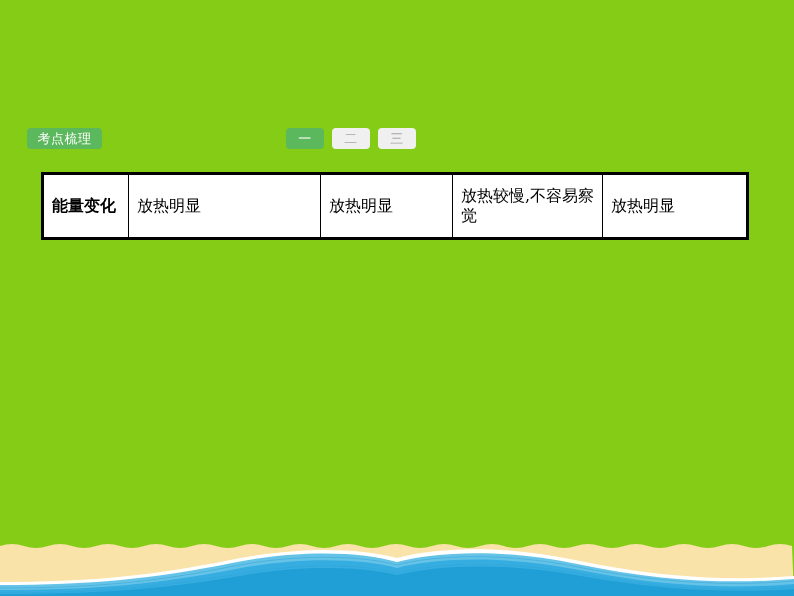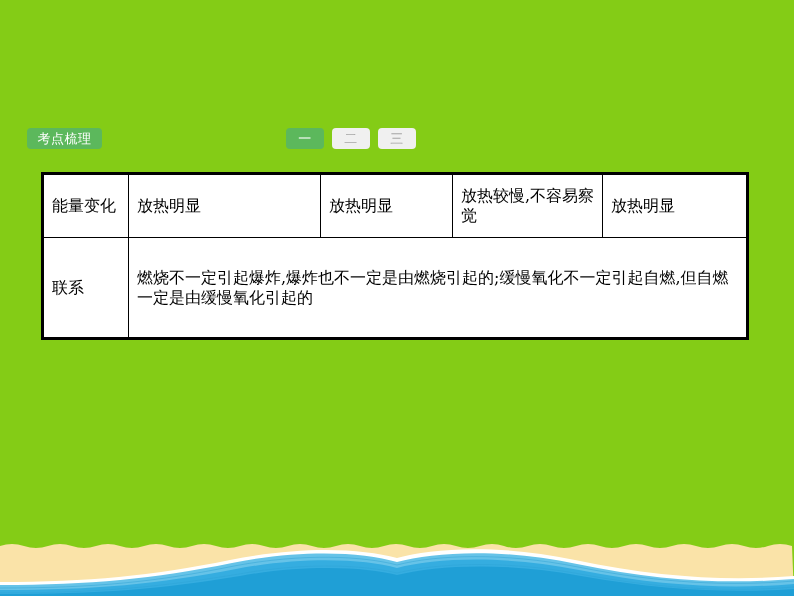--- a/index.html
+++ b/index.html
@@ -87,21 +87,21 @@
     line-height: 1.22;
     color: #000000;
     box-sizing: border-box;
   }
   
   table.ct {
     outline: 3px solid #000000;
     outline-offset: -1px;
   }
   td.rowhead {
-    font-weight: normal;
+    font-weight: bold;
     font-family: "DejaVu Sans", "Liberation Sans", sans-serif;
     font-size: 16px;
     letter-spacing: 0px;
     padding-left: 6px;
     line-height: 1.28;
   }
   td.colhead {
     font-family: "DejaVu Sans", "Liberation Sans", sans-serif;
     font-size: 16px;
     vertical-align: middle;
@@ -156,24 +156,20 @@
       <tbody>
 
         <tr class="energy-row">
           <td class="c0 rowhead">能量变化</td>
           <td class="c1">放热明显</td>
           <td class="c2">放热明显</td>
           <td class="c3">放热较慢,不容易察觉</td>
           <td class="c4">放热明显</td>
         </tr>
 
-        <tr class="link-row">
-          <td class="c0 rowhead">联系</td>
-          <td class="linktext" colspan="4">燃烧不一定引起爆炸,爆炸也不一定是由燃烧引起的;缓慢氧化不一定引起自燃,但自燃一定是由缓慢氧化引起的</td>
-        </tr>
       </tbody>
     </table>
   </div>
 
   <div class="beach">
     <svg width="794" height="62" viewBox="0 0 794 62" xmlns="http://www.w3.org/2000/svg">
 
       <path fill="#fae3a8" d="M0,12
                q12,-4 24,0 t24,0 t24,0 t24,0 t24,0 t24,0 t24,0 t24,0 t24,0 t24,0
                t24,0 t24,0 t24,0 t24,0 t24,0 t24,0 t24,0 t24,0 t24,0 t24,0

